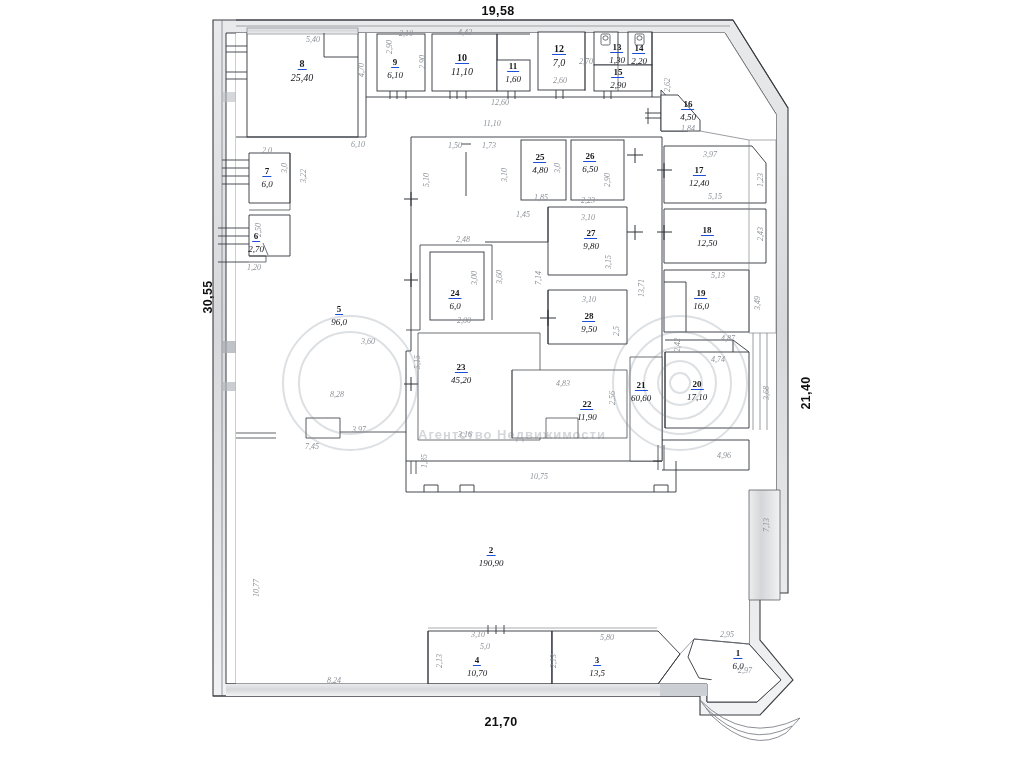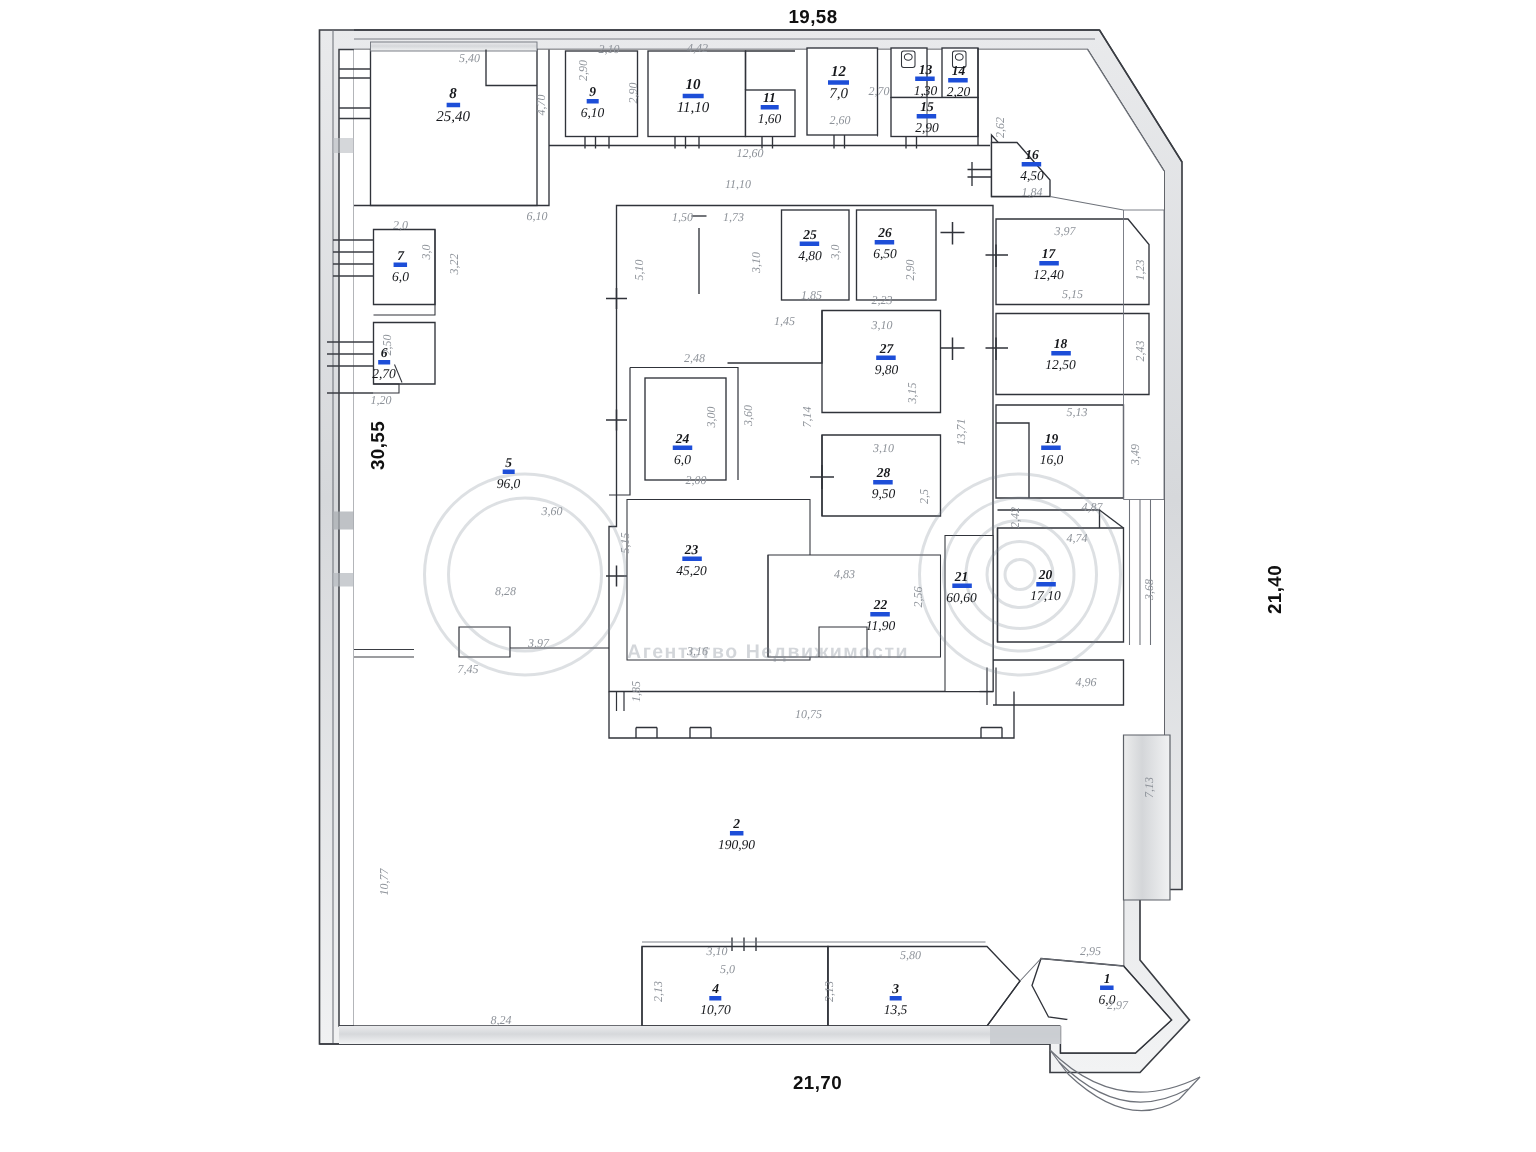--- a/index.html
+++ b/index.html
@@ -8,37 +8,37 @@
     width:1024px;height:768px;overflow:hidden;
     font-family:"Liberation Serif", serif;
     color:#1a1a1a;
   }
   #plan-root{position:relative;width:1024px;height:768px;background:#fff;}
   svg#plan-svg{position:absolute;left:0;top:0;width:1024px;height:768px;}
 
   
   .room{position:absolute;text-align:center;transform:translate(-50%,-50%);
         font-family:"Liberation Serif", serif;color:#16181c;}
-  .room .num{font-style:italic;font-weight:bold;font-size:9px;line-height:10px;
-             border-bottom:3px solid #1d4ed8;display:inline-block;padding:0 2px 0px 2px;}
+  .room .num{font-weight:bold;font-size:9px;line-height:10px;
+             border-bottom:1px solid #1d4ed8;display:inline-block;padding:0 2px 0px 2px;}
   .room .area{font-style:italic;font-size:9px;line-height:11px;padding-top:1px;}
   .room.big .num{font-size:10px;}
   .room.big .area{font-size:10px;}
 
   
   .dim{position:absolute;font-family:"Liberation Serif", serif;
        font-style:italic;font-size:8px;color:#4c5057;white-space:nowrap;
        transform:translate(-50%,-50%);}
   .dim.v{writing-mode:vertical-rl;transform:translate(-50%,-50%) rotate(180deg);}
   .dim.faint{color:#8d9299;}
 
   
   .odim{position:absolute;font-family:"Liberation Sans", sans-serif;
         font-weight:bold;font-size:12.5px;color:#101010;white-space:nowrap;
-        transform:translate(-50%,-50%);letter-spacing:.3px;margin-left:44px;}
+        transform:translate(-50%,-50%);letter-spacing:.3px;}
   .odim.v{writing-mode:vertical-rl;transform:translate(-50%,-50%) rotate(180deg);}
 
   
   #watermark{position:absolute;left:0;top:0;width:1024px;height:768px;
              pointer-events:none;}
   #wm-text{position:absolute;left:512px;top:378px;transform:translate(-50%,-50%);
            font-family:"Liberation Sans", sans-serif;font-weight:bold;
            font-size:86px;letter-spacing:6px;color:transparent;
            -webkit-text-stroke:2px rgba(120,130,142,0.30);
            text-align:center;}

